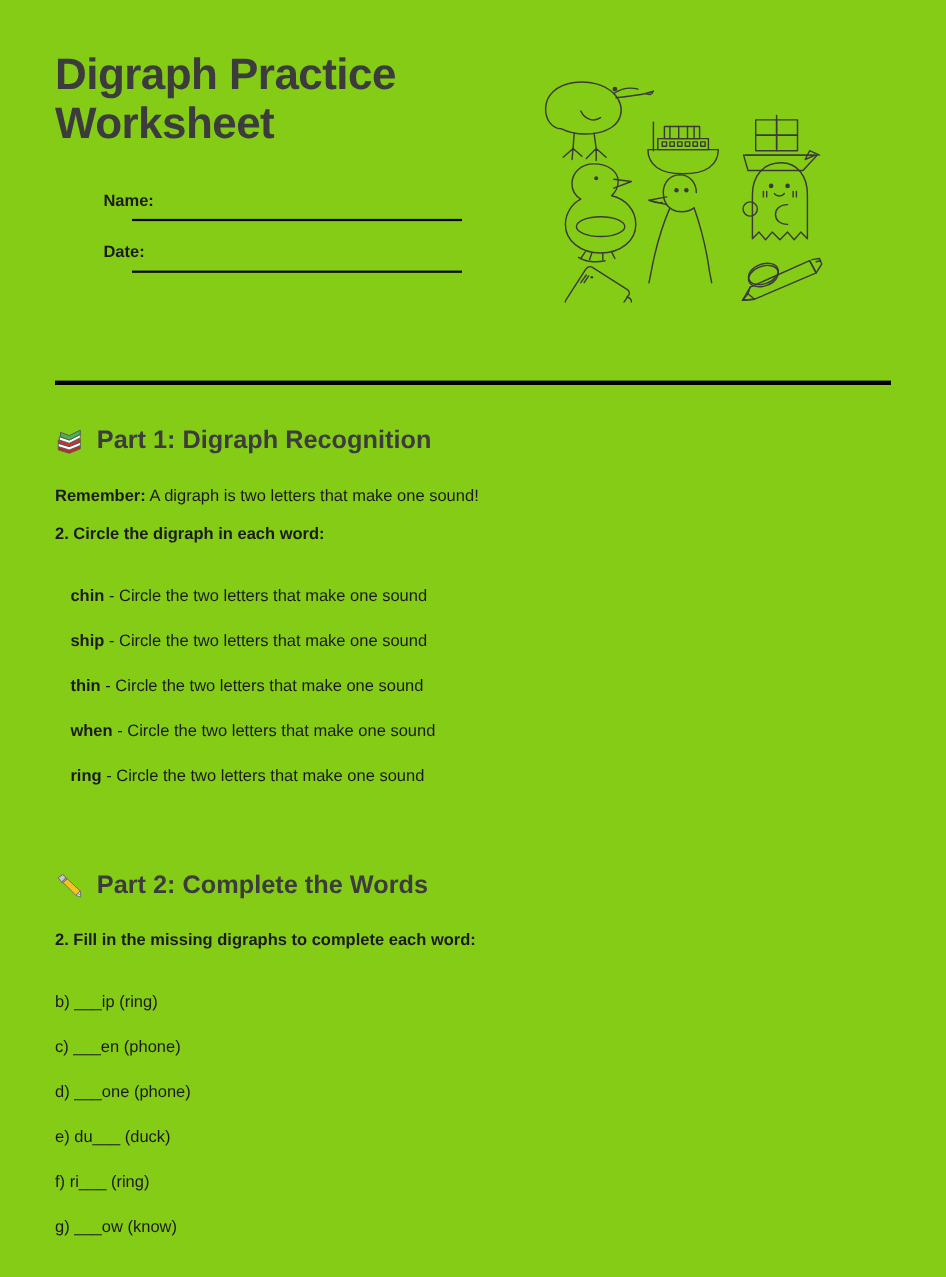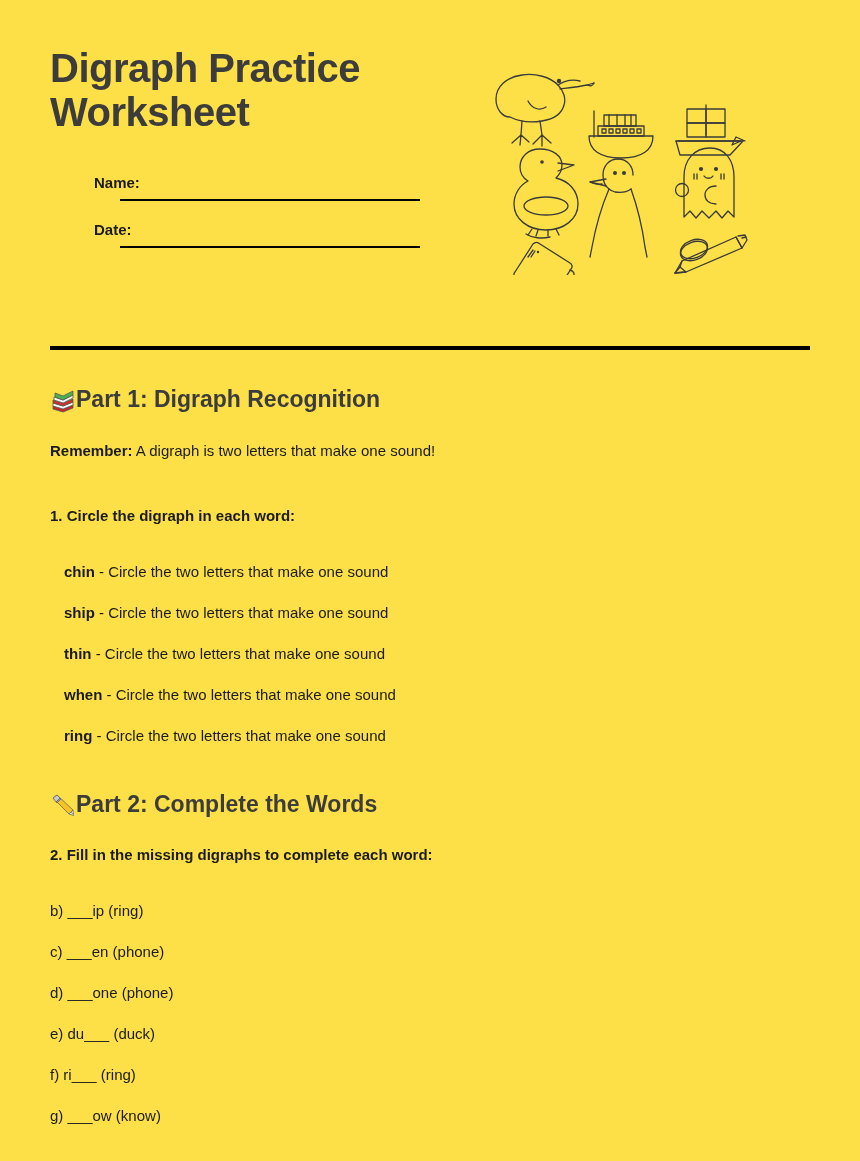--- a/index.html
+++ b/index.html
@@ -13,21 +13,21 @@
     overflow: hidden;
     font-family: "Liberation Sans", sans-serif;
     color: #1b1b1b;
     position: relative;
   }
   .page {
     position: absolute;
     left: 0; top: 0;
     width: 860px;
     height: 1161px;
-    background: #fde047;
+    background: #84cc16;
   }
 
   
   .header {
     position: absolute;
     left: 50px;
     top: 46px;
     width: 760px;
     height: 260px;
   }
@@ -98,41 +98,41 @@
     position: absolute;
     left: 50px;
     width: 760px;
   }
   #section-part1 { top: 386px; }
   #section-part2 { top: 791px; }
 
   .section-heading {
     display: flex;
     align-items: center;
-    gap: 0;
+    gap: 12px;
     margin: 0 0 28px 0;
     font-size: 23px;
     font-weight: bold;
     color: #3c3c3c;
   }
   .section-heading .emoji {
     width: 26px;
     height: 26px;
     flex: 0 0 26px;
     position: relative;
     top: 1px;
   }
   .section-heading .heading-text {
     white-space: nowrap;
   }
 
   .remember-line {
     font-size: 15px;
     line-height: 20px;
-    margin: 0 0 46px 0;
+    margin: 0 0 16px 0;
   }
   .remember-line .lead {
     font-weight: bold;
   }
 
   .prompt {
     font-size: 15px;
     font-weight: bold;
     margin: 0 0 38px 0;
   }
@@ -295,21 +295,21 @@
           </g>
         </svg>
       </span>
       <span class="heading-text">Part 1: Digraph Recognition</span>
     </h2>
 
     <p class="remember-line">
       <span class="lead">Remember:</span><span> A digraph is two letters that make one sound!</span>
     </p>
 
-    <p class="prompt">1. Circle the digraph in each word:</p>
+    <p class="prompt">2. Circle the digraph in each word:</p>
 
     <ul class="word-list">
       <li>
         <span class="word">chin</span><span> - Circle the two letters that make one sound</span>
       </li>
       <li>
         <span class="word">ship</span><span> - Circle the two letters that make one sound</span>
       </li>
       <li>
         <span class="word">thin</span><span> - Circle the two letters that make one sound</span>

